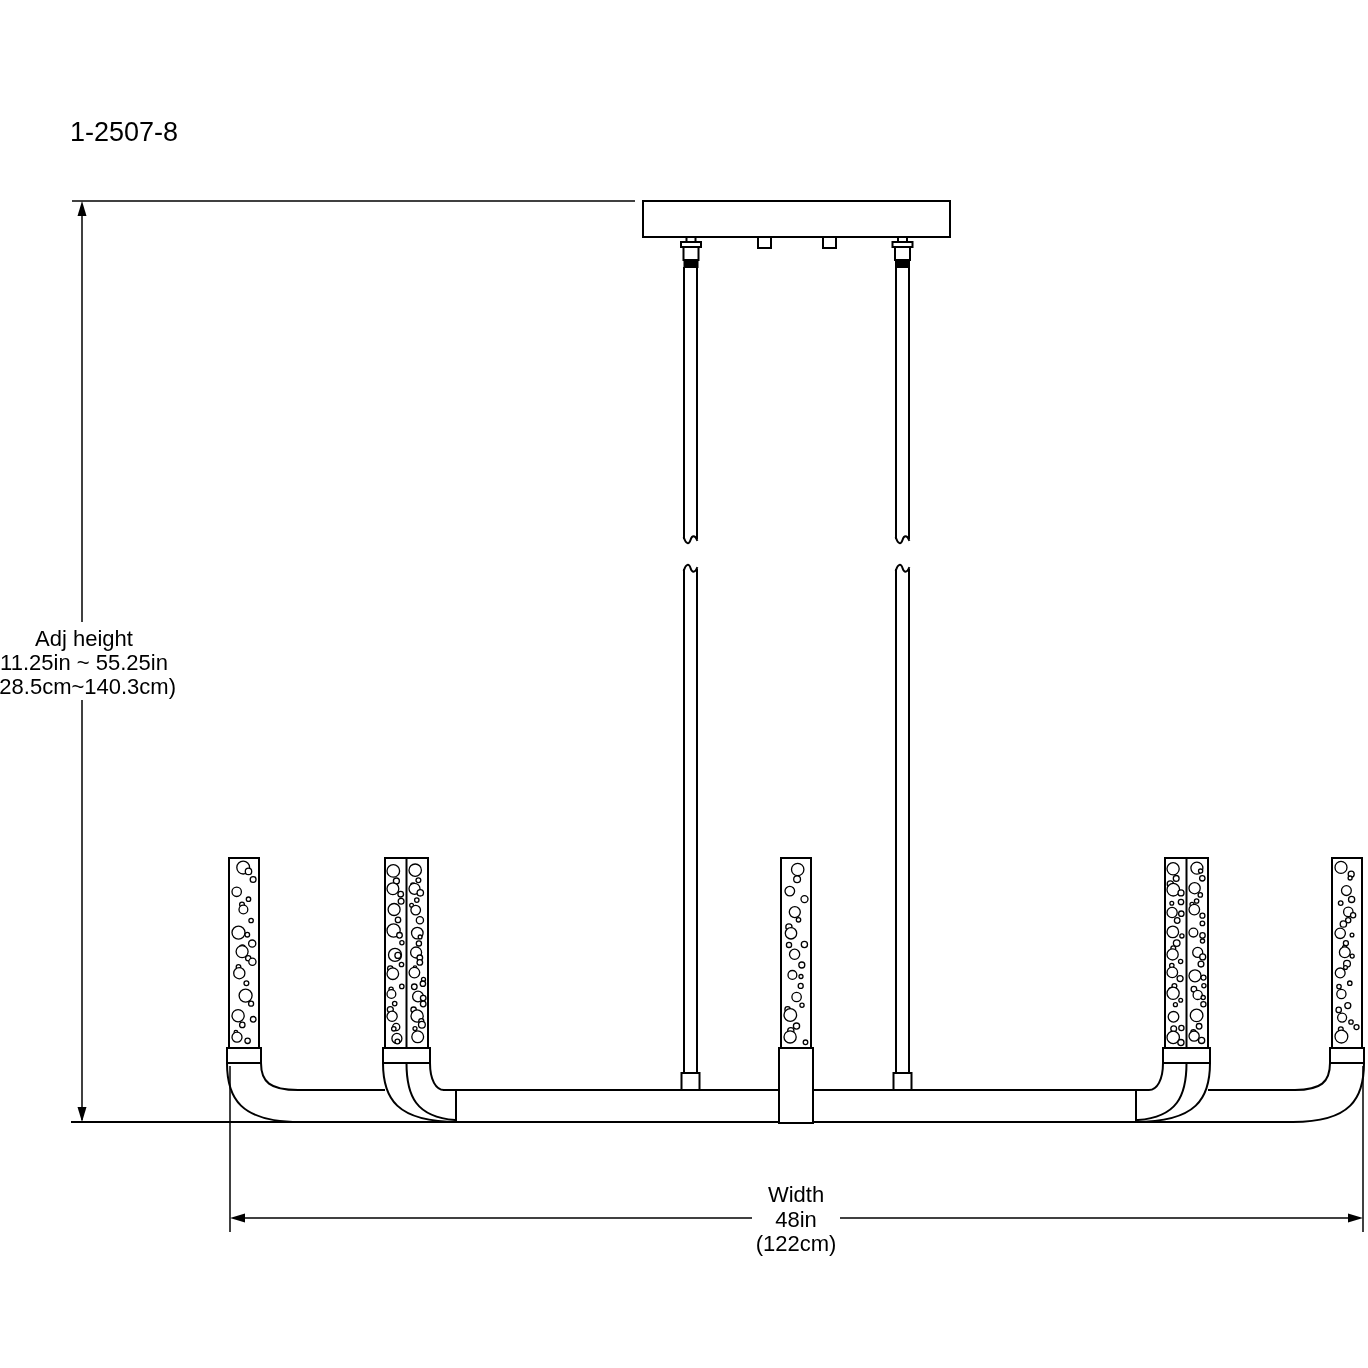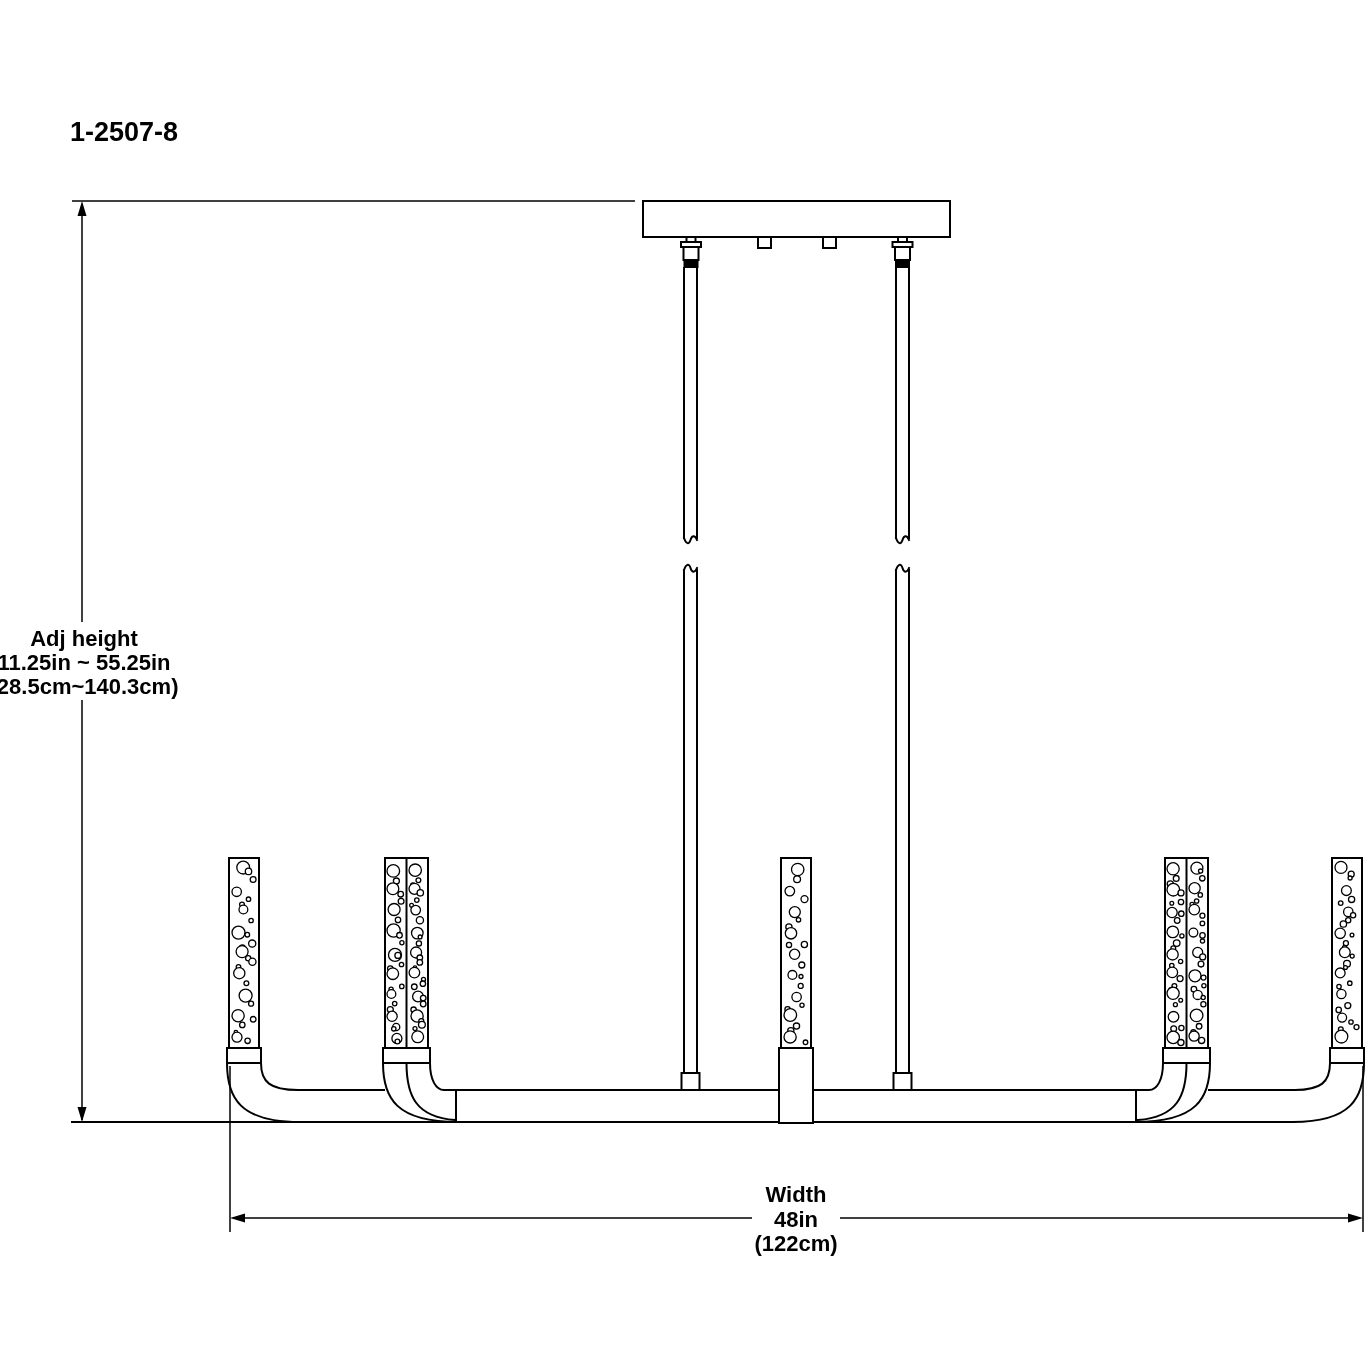--- a/index.html
+++ b/index.html
@@ -1,16 +1,16 @@
 <!DOCTYPE html>
 <html><head>
 <meta charset="utf-8">
 <style>
   html,body{margin:0;padding:0;background:#ffffff;}
-  #stage{position:relative;width:1368px;height:1368px;background:#ffffff;overflow:hidden;font-weight:bold;}
+  #stage{position:relative;width:1368px;height:1368px;background:#ffffff;overflow:hidden;}
   svg{display:block;}
   svg text{font-family:"Liberation Sans","DejaVu Sans",sans-serif;fill:#000;}
   .code-text{font-size:27px;}
   .dim-text{font-size:22px;text-anchor:middle;}
   .ln{stroke:#000;stroke-width:2;fill:none;stroke-linecap:square;}
   .heavy{stroke-width:2.5;}
   .thin{stroke:#000;stroke-width:1.5;fill:none;}
   .wfill{fill:#ffffff;stroke:#000;stroke-width:2;}
   .bfill{fill:#000;stroke:none;}
   .arrow{fill:#000;stroke:none;}

